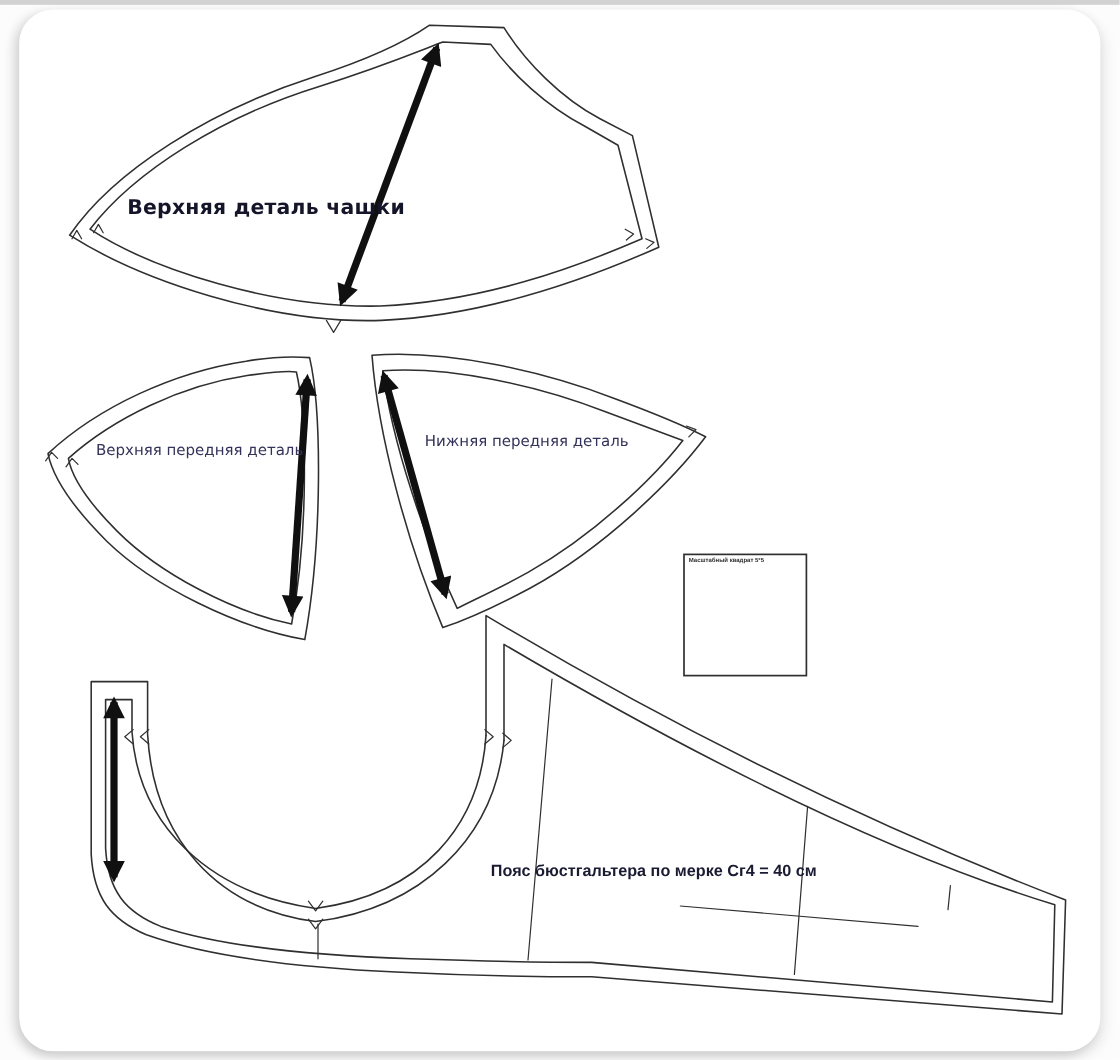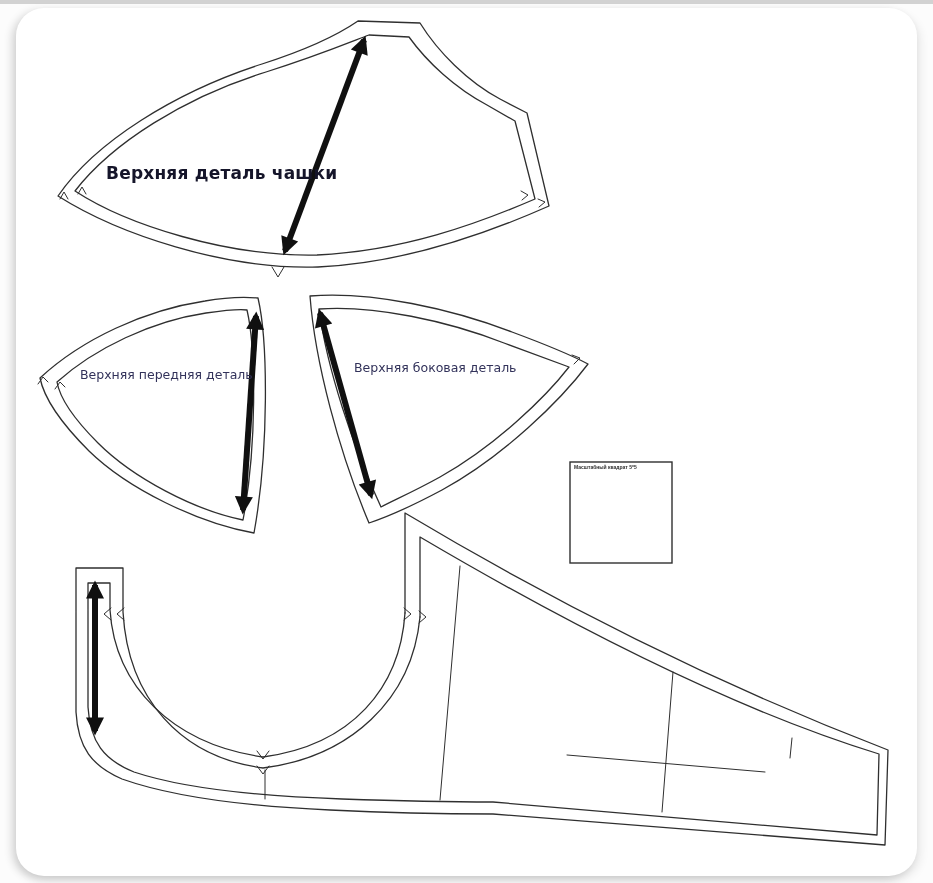--- a/index.html
+++ b/index.html
@@ -126,18 +126,19 @@
                M257,751 L263,759 L269,751
                M257,766 L263,774 L269,766"></path>
       <path class="grain" marker-start="url(#ah)" marker-end="url(#ah)" d="M95,585 L95,731"></path>
     </g>
   </svg>
 
   <div class="label title" style="left:106px;top:163px">Верхняя деталь чашки</div>
 
   <div class="label piece" style="left:80px;top:367px">Верхняя передняя деталь</div>
 
-  <div class="label piece" style="left:354px;top:360px">Верхняя боковая деталь</div>
+  <div class="label piece" style="left:354px;top:360px">Нижняя передняя деталь</div>
 
+  <div class="label band" style="left:409px;top:718px">Пояс бюстгальтера по мерке Сг4 = 40 см</div>
 
   <div class="label tiny" style="left:574px;top:464px;width:94px;overflow:hidden">Масштабный квадрат 5*5</div>
 
 </div>
 
 </body></html>

